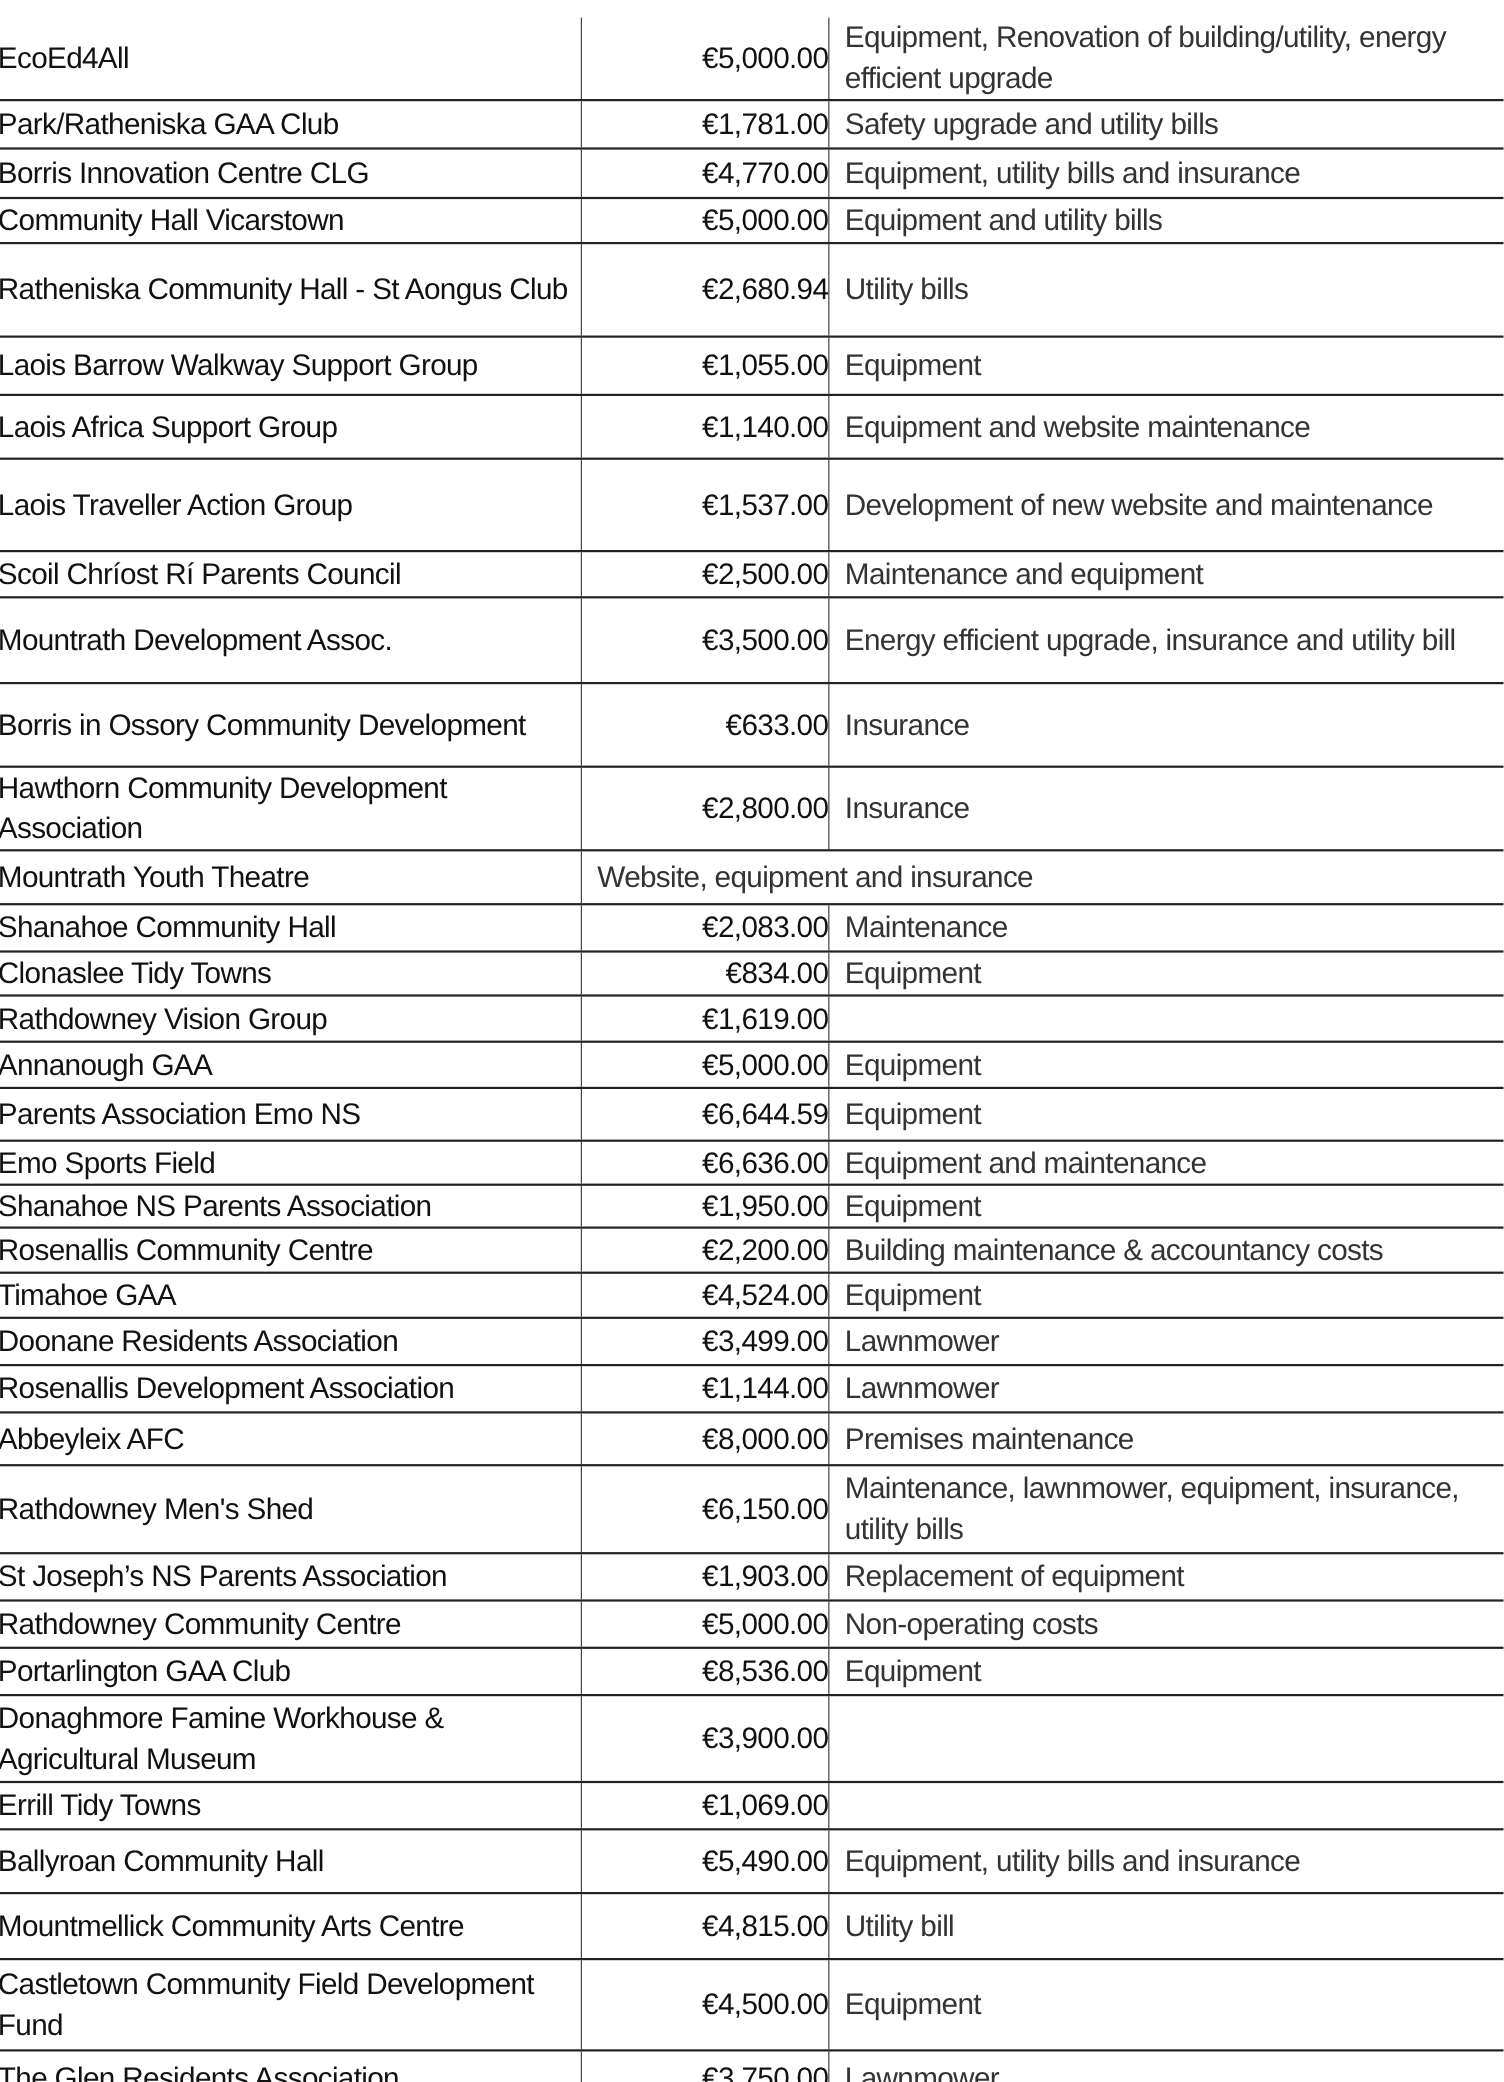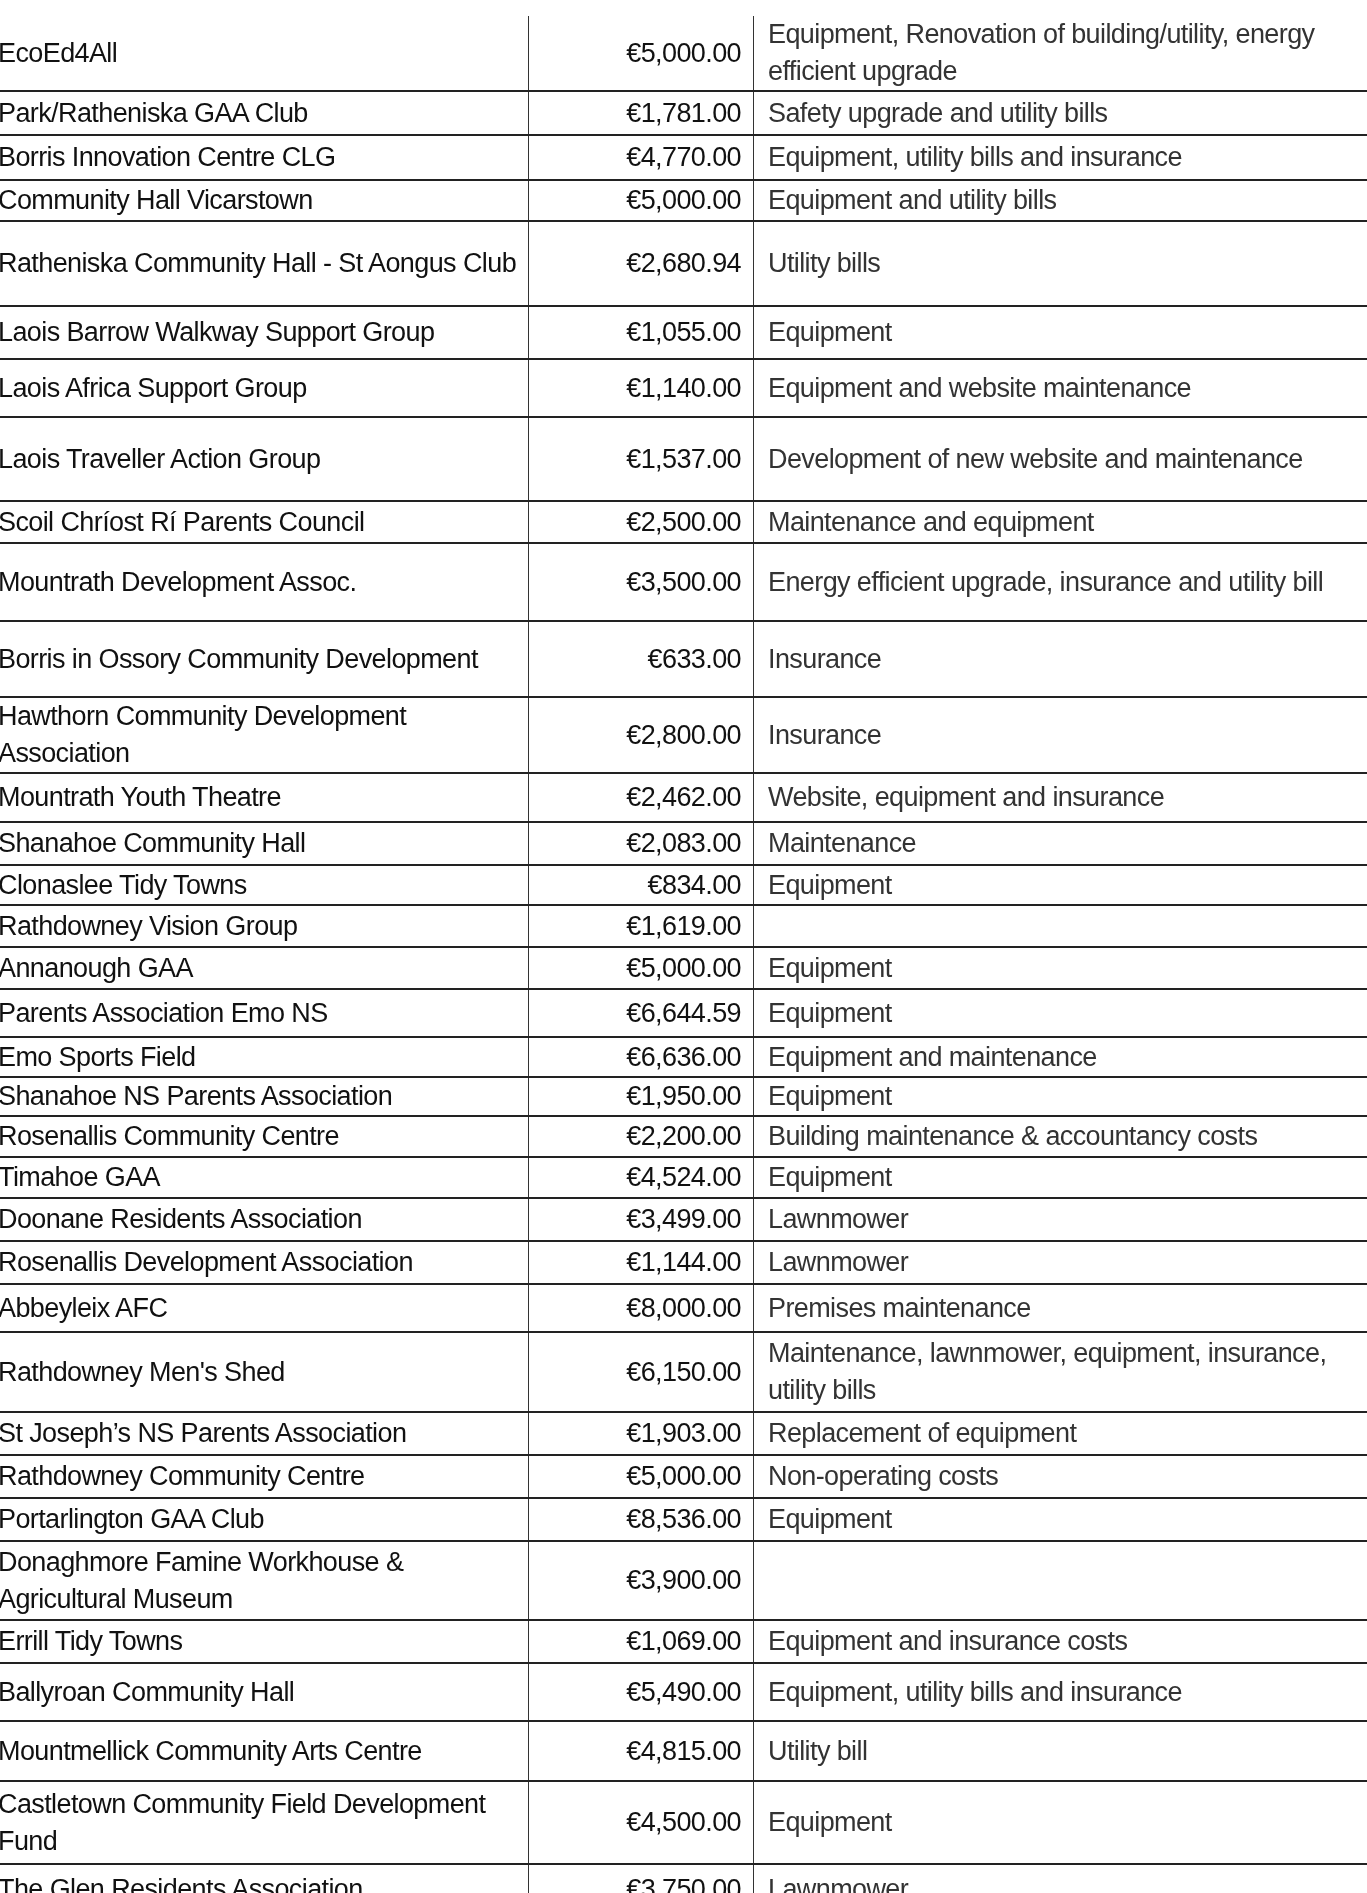--- a/index.html
+++ b/index.html
@@ -1,21 +1,21 @@
 <!DOCTYPE html>
 <html><head>
 <meta charset="utf-8">
 <style>
   html,body{margin:0;padding:0;background:#fff;}
   body{width:1367px;height:1893px;overflow:hidden;position:relative;font-family:"Liberation Sans Narrow","Liberation Sans",sans-serif;}
   .table{position:absolute;left:-12px;top:16px;width:1379px;}
   .row{display:flex;border-bottom:2px solid #222;box-sizing:border-box;}
   .cell{box-sizing:border-box;display:flex;align-items:center;font-size:27px;line-height:37px;letter-spacing:-0.6px;}
   .c1{width:541px;padding-left:10px;color:#111;border-right:1.5px solid #333;}
-  .c2{width:225px;justify-content:flex-end;padding-right:12px;color:#111;border-right:1.5px solid #333;}
+  .c2{width:225px;justify-content:flex-end;padding-right:0;color:#111;border-right:1.5px solid #333;}
   .c3{flex:1;padding-left:14px;color:#333;}
 </style>
 </head>
 <body>
 
 <div class="table" id="tbl">
     <div class="row" style="height: 76px;">
     <div class="cell c1">EcoEd4All</div>
     <div class="cell c2">€5,000.00</div>
     <div class="cell c3">Equipment, Renovation of building/utility, energy efficient upgrade</div>
@@ -70,21 +70,20 @@
     <div class="cell c2">€633.00</div>
     <div class="cell c3">Insurance</div>
   </div>
     <div class="row" style="height: 76px;">
     <div class="cell c1">Hawthorn Community Development Association</div>
     <div class="cell c2">€2,800.00</div>
     <div class="cell c3">Insurance</div>
   </div>
     <div class="row" style="height: 49px;">
     <div class="cell c1">Mountrath Youth Theatre</div>
-    <div class="cell c2">€2,462.00</div>
     <div class="cell c3">Website, equipment and insurance</div>
   </div>
     <div class="row" style="height: 43px;">
     <div class="cell c1">Shanahoe Community Hall</div>
     <div class="cell c2">€2,083.00</div>
     <div class="cell c3">Maintenance</div>
   </div>
     <div class="row" style="height: 40px;">
     <div class="cell c1">Clonaslee Tidy Towns</div>
     <div class="cell c2">€834.00</div>
@@ -159,21 +158,20 @@
     <div class="cell c2">€8,536.00</div>
     <div class="cell c3">Equipment</div>
   </div>
     <div class="row" style="height: 79px;">
     <div class="cell c1">Donaghmore Famine Workhouse &amp; Agricultural Museum</div>
     <div class="cell c2">€3,900.00</div>
   </div>
     <div class="row" style="height: 43px;">
     <div class="cell c1">Errill Tidy Towns</div>
     <div class="cell c2">€1,069.00</div>
-    <div class="cell c3">Equipment and insurance costs</div>
   </div>
     <div class="row" style="height: 58px;">
     <div class="cell c1">Ballyroan Community Hall</div>
     <div class="cell c2">€5,490.00</div>
     <div class="cell c3">Equipment, utility bills and insurance</div>
   </div>
     <div class="row" style="height: 60px;">
     <div class="cell c1">Mountmellick Community Arts Centre</div>
     <div class="cell c2">€4,815.00</div>
     <div class="cell c3">Utility bill</div>

